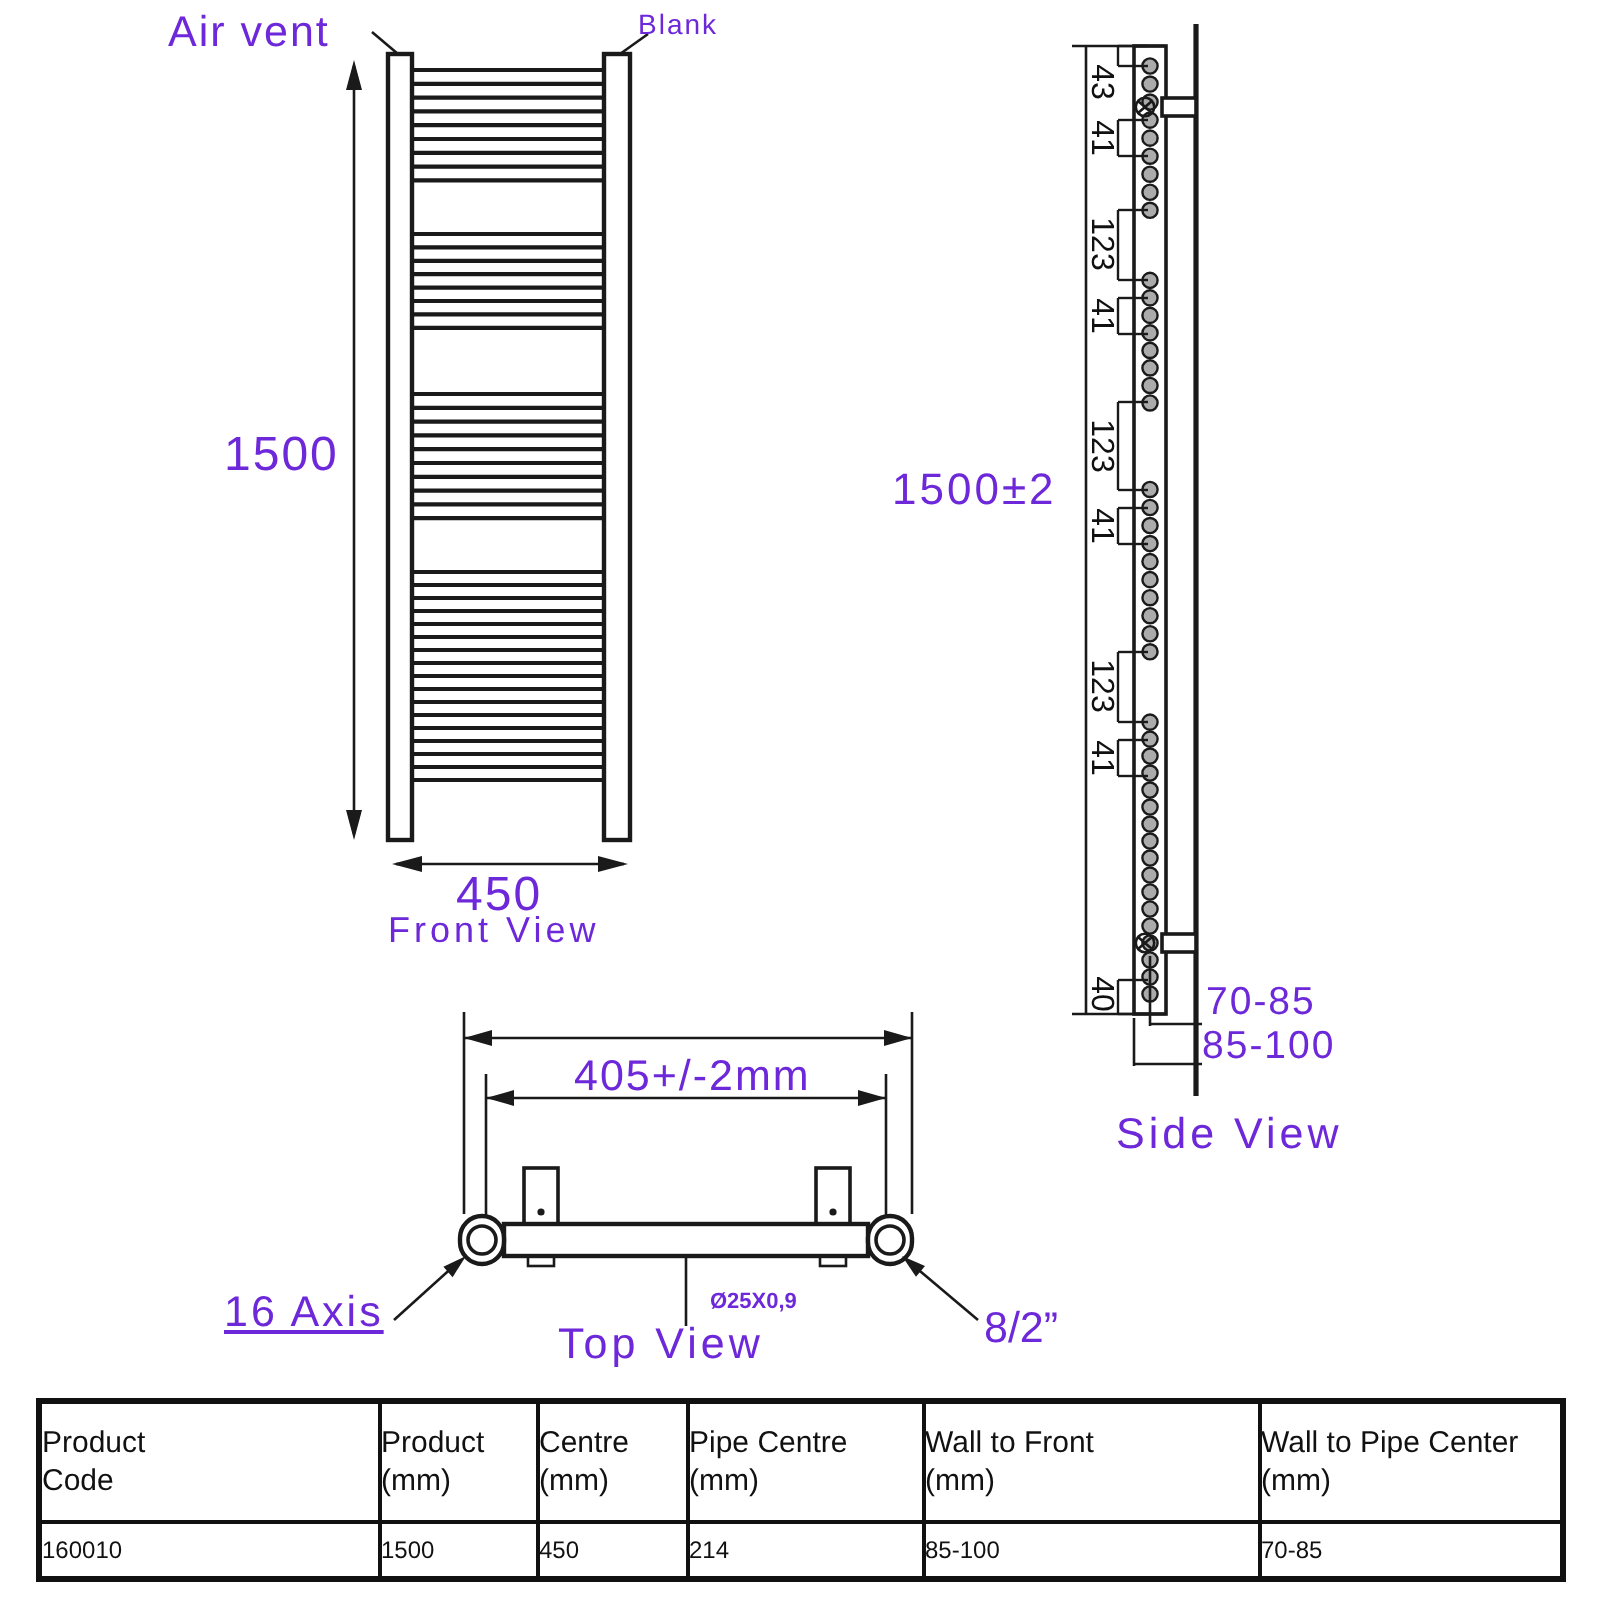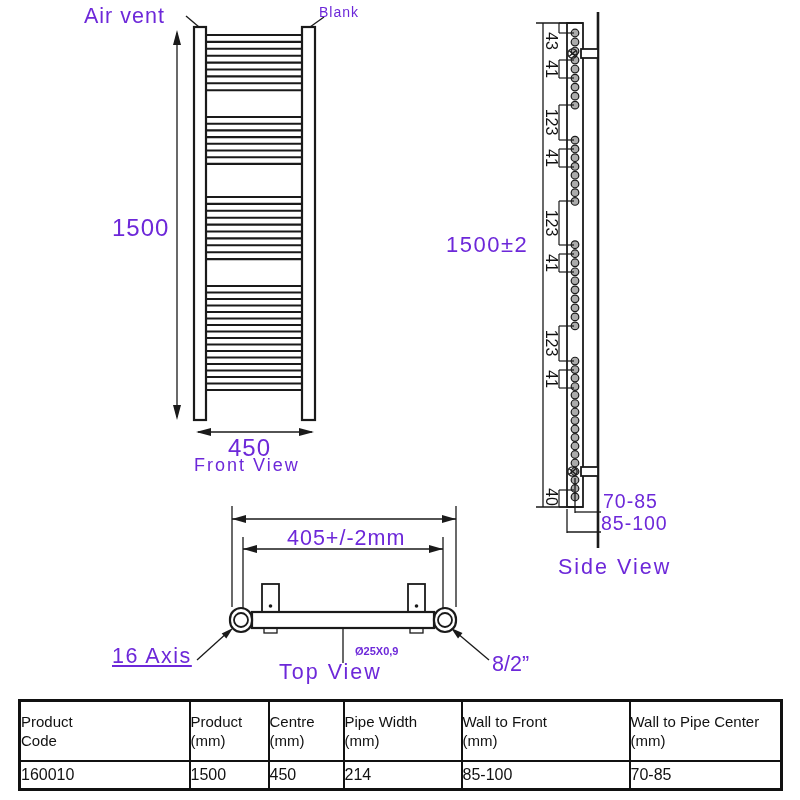--- a/index.html
+++ b/index.html
@@ -13,21 +13,21 @@
   svg .mid{stroke-width:1.8;}
   svg .thick{stroke-width:2.2;}
   svg .fillshape{fill:#1a1a1a;stroke:none;}
   svg .white{fill:#fff;}
   table.spec{position:absolute;left:18px;top:699px;border-collapse:collapse;
              table-layout:fixed;background:#fff;}
   table.spec th, table.spec td{border:2px solid #111;text-align:left;vertical-align:middle;
              padding:0;font-family:Liberation Sans, sans-serif;}
   table.spec{border:3px solid #111;}
   table.spec th{font-size:15px;font-weight:400;white-space:pre-line;height:58px;line-height:1.3;}
-  table.spec td{font-size:16px;font-weight:400;height:26px;}
+  table.spec td{font-size:12px;font-weight:400;height:26px;}
 </style>
 </head>
 <body>
 
 <div class="stage">
 
   <svg width="800" height="800" viewBox="0 0 800 800">
 
     <g>
       <rect class="ln thick white" x="194" y="27" width="12" height="393"></rect>
@@ -267,21 +267,21 @@
         <col style="width:152px">
     </colgroup>
     <thead>
         <tr id="spec-head-row">
           <th>Product
 Code</th>
           <th>Product
 (mm)</th>
           <th>Centre
 (mm)</th>
-          <th>Pipe Width
+          <th>Pipe Centre
 (mm)</th>
           <th>Wall to Front
 (mm)</th>
           <th>Wall to Pipe Center
 (mm)</th>
         </tr>
       </thead>
     <tbody>
         <tr id="spec-data-row">
           <td>160010</td>

